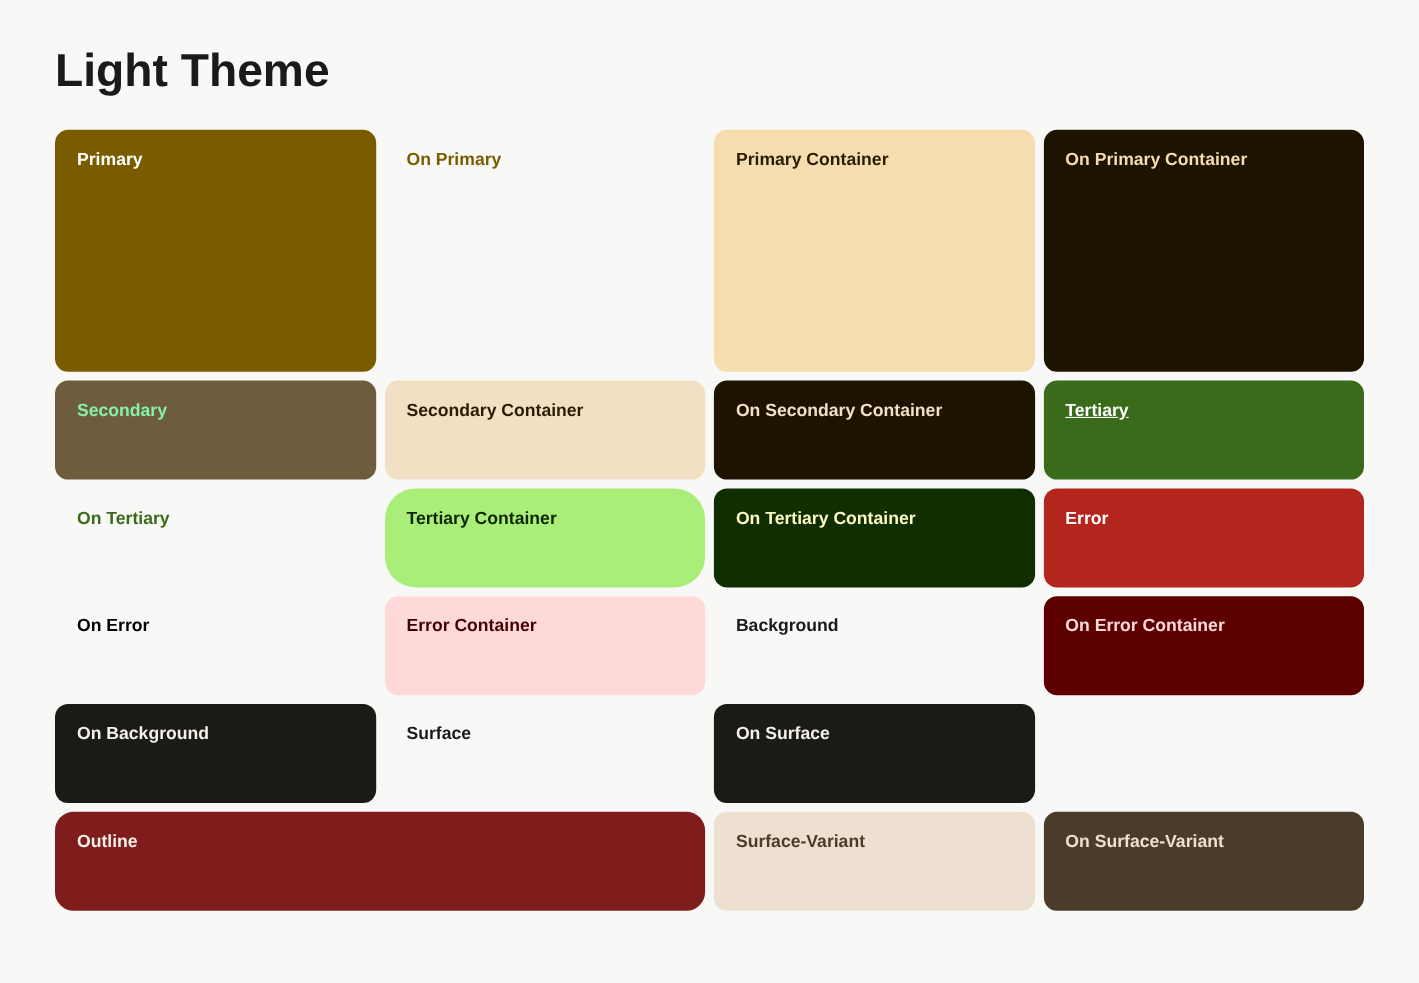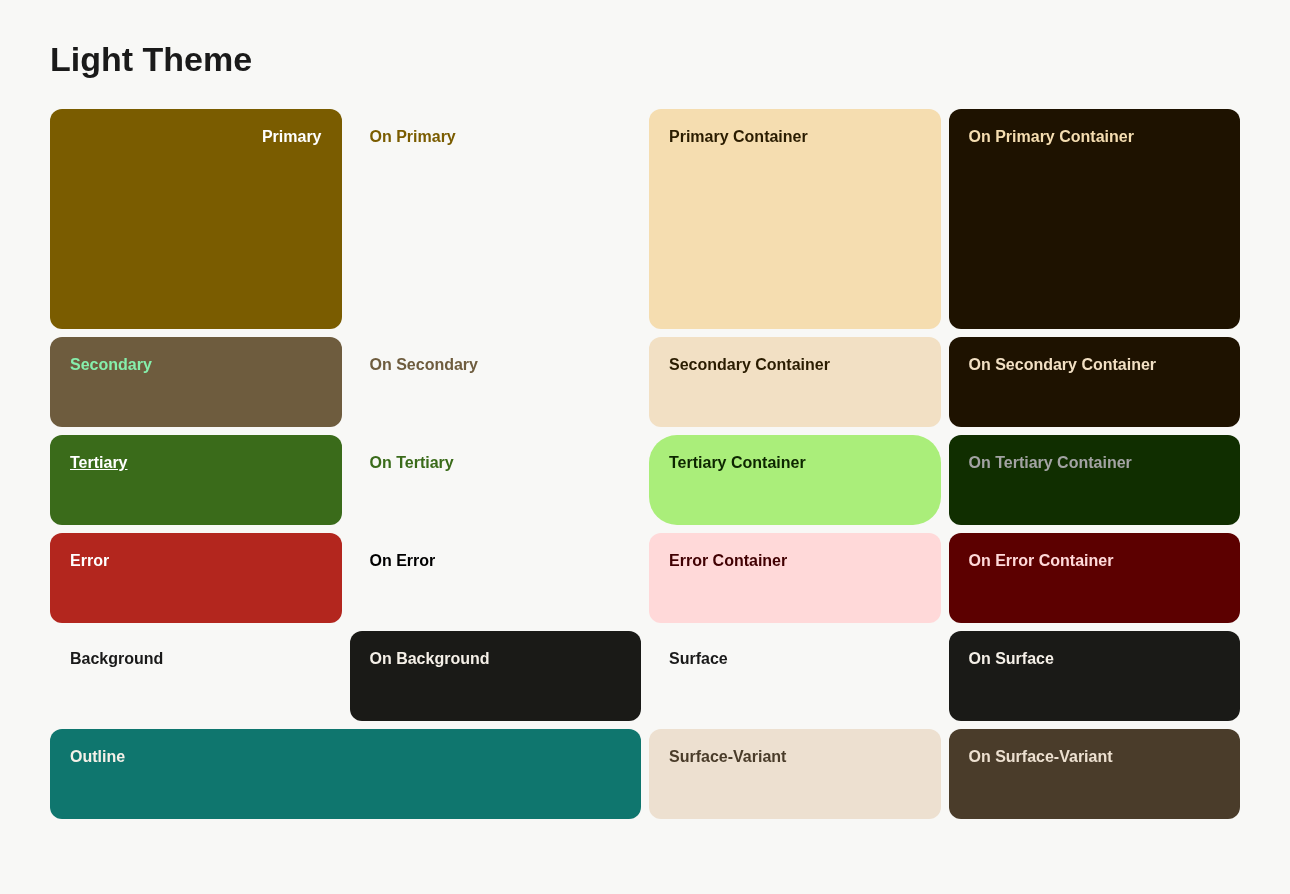--- a/index.html
+++ b/index.html
@@ -4,21 +4,21 @@
   <style>
     * { box-sizing: border-box; margin: 0; padding: 0; }
     body {
       background: #f8f8f6;
       font-family: 'Helvetica Neue', Arial, sans-serif;
       padding: 40px 50px;
       min-height: 894px;
       min-width: 1290px;
     }
     h1 {
-      font-size: 34px;
+      font-size: 42px;
       font-weight: 700;
       color: #1a1a1a;
       margin-bottom: 30px;
     }
     .grid {
       display: grid;
       grid-template-columns: 1fr 1fr 1fr 1fr;
       gap: 8px;
       width: 1190px;
     }
@@ -28,21 +28,21 @@
       display: flex;
       align-items: flex-start;
       min-height: 90px;
     }
     .cell span {
       font-size: 16px;
       font-weight: 600;
       line-height: 1.3;
     }
     
-    .primary { background: #7a5c00; min-height: 220px; align-items: flex-start; justify-content: flex-end; }
+    .primary { background: #7a5c00; min-height: 220px; align-items: flex-start; }
     .primary span { color: #fff; }
     .on-primary { background: transparent; }
     .on-primary span { color: #7a5c00; }
     .primary-container { background: #f5ddb0; }
     .primary-container span { color: #2a1c00; }
     .on-primary-container { background: #1e1200; }
     .on-primary-container span { color: #f5ddb0; }
     
     .secondary { background: #6e5c3e; }
     .secondary span { color: #86efac; }
@@ -53,41 +53,41 @@
     .on-secondary-container { background: #1e1200; }
     .on-secondary-container span { color: #f2e0c4; }
     
     .tertiary { background: #3a6b1a; }
     .tertiary span { color: #fff; text-decoration: underline; }
     .on-tertiary { background: transparent; }
     .on-tertiary span { color: #3a6b1a; }
     .tertiary-container { background: #aaee7a; border-radius: 28px; }
     .tertiary-container span { color: #0d2600; }
     .on-tertiary-container { background: #102e00; }
-    .on-tertiary-container span { color: #a3a3a3; }
+    .on-tertiary-container span { color: #fef9c3; }
     
     .error { background: #b3261e; }
     .error span { color: #fff; }
     .on-error { background: transparent; }
     .on-error span { color: #000000; }
     .error-container { background: #ffd9d9; }
     .error-container span { color: #410002; }
     .on-error-container { background: #5c0000; }
     .on-error-container span { color: #ffd9d9; }
     
     .background { background: transparent; }
     .background span { color: #1a1a1a; }
     .on-background { background: #1a1a17; }
     .on-background span { color: #f5f0e8; }
     .surface { background: transparent; }
     .surface span { color: #1a1a1a; }
     .on-surface { background: #1a1a17; }
     .on-surface span { color: #f5f0e8; }
     
-    .outline { background: #0f766e; }
+    .outline { background: #7f1d1d; border-radius: 17px; }
     .outline span { color: #f5f0e8; }
     .surface-variant { background: #ede0d0; }
     .surface-variant span { color: #4a3c2a; }
     .on-surface-variant { background: #4a3c2a; }
     .on-surface-variant span { color: #ede0d0; }
 
     
     .tall { min-height: 220px; }
 
     
@@ -107,23 +107,20 @@
     </div>
     <div class="cell primary-container tall">
       <span>Primary Container</span>
     </div>
     <div class="cell on-primary-container tall">
       <span>On Primary Container</span>
     </div>
     <div class="cell secondary">
       <span>Secondary</span>
     </div>
-    <div class="cell on-secondary">
-      <span>On Secondary</span>
-    </div>
     <div class="cell secondary-container">
       <span>Secondary Container</span>
     </div>
     <div class="cell on-secondary-container">
       <span>On Secondary Container</span>
     </div>
     <div class="cell tertiary">
       <span>Tertiary</span>
     </div>
     <div class="cell on-tertiary">
@@ -137,25 +134,25 @@
     </div>
     <div class="cell error">
       <span>Error</span>
     </div>
     <div class="cell on-error">
       <span>On Error</span>
     </div>
     <div class="cell error-container">
       <span>Error Container</span>
     </div>
+    <div class="cell background">
+      <span>Background</span>
+    </div>
     <div class="cell on-error-container">
       <span>On Error Container</span>
-    </div>
-    <div class="cell background">
-      <span>Background</span>
     </div>
     <div class="cell on-background">
       <span>On Background</span>
     </div>
     <div class="cell surface">
       <span>Surface</span>
     </div>
     <div class="cell on-surface">
       <span>On Surface</span>
     </div>

